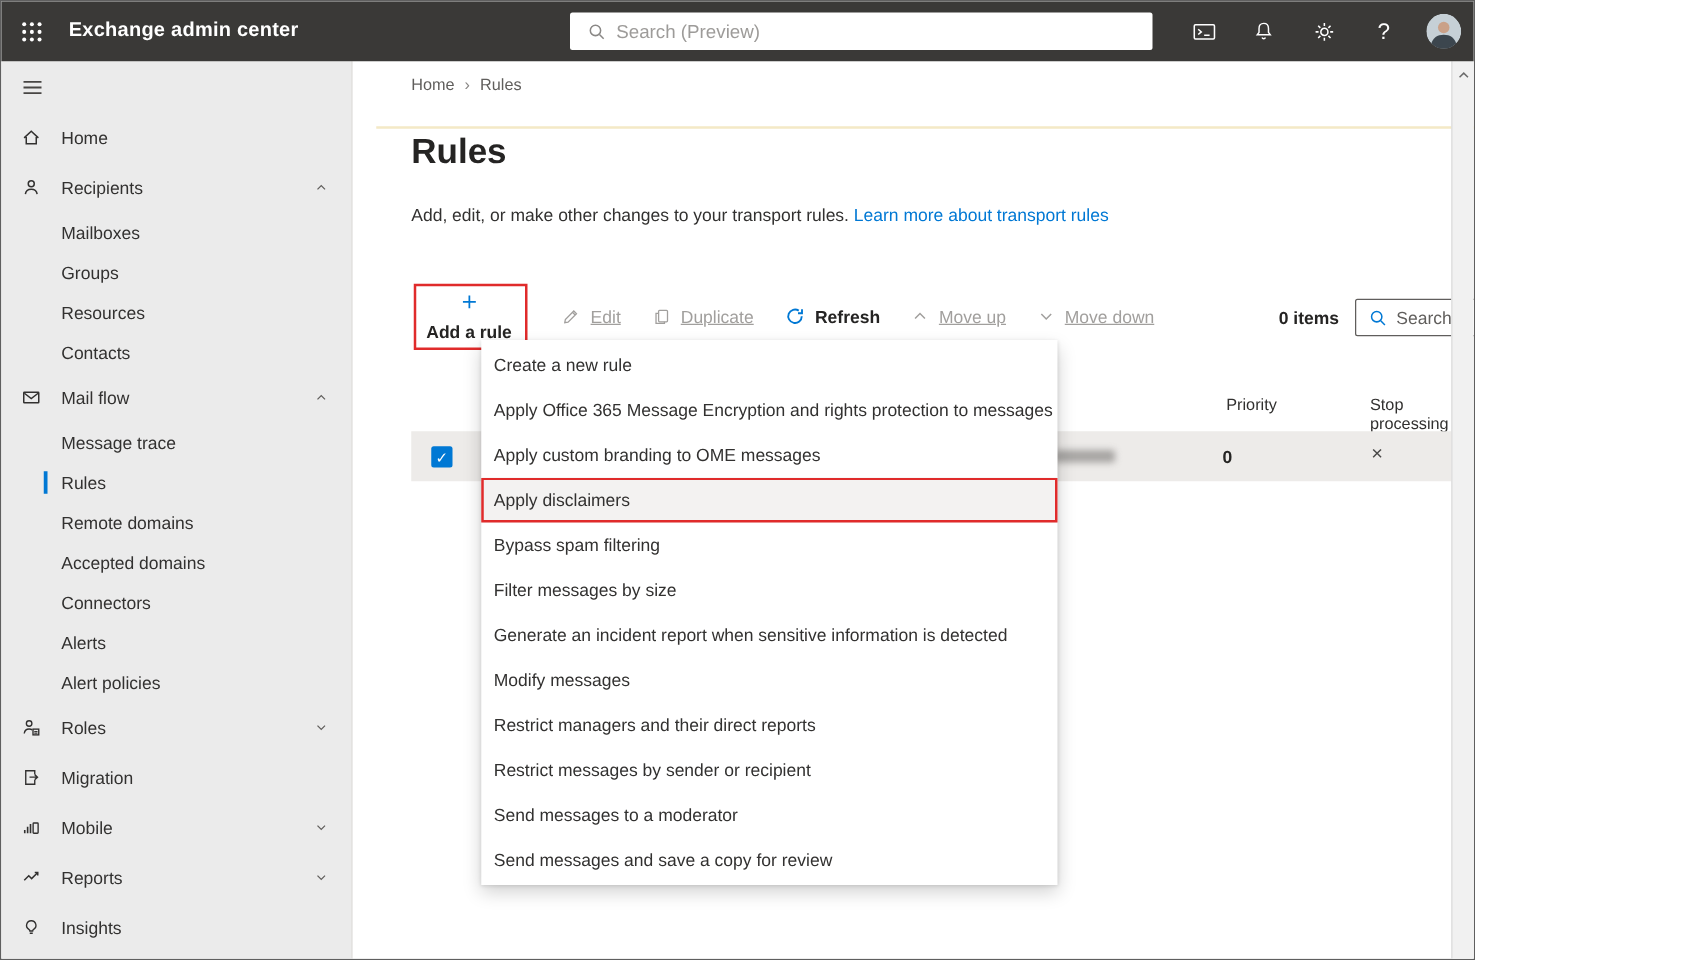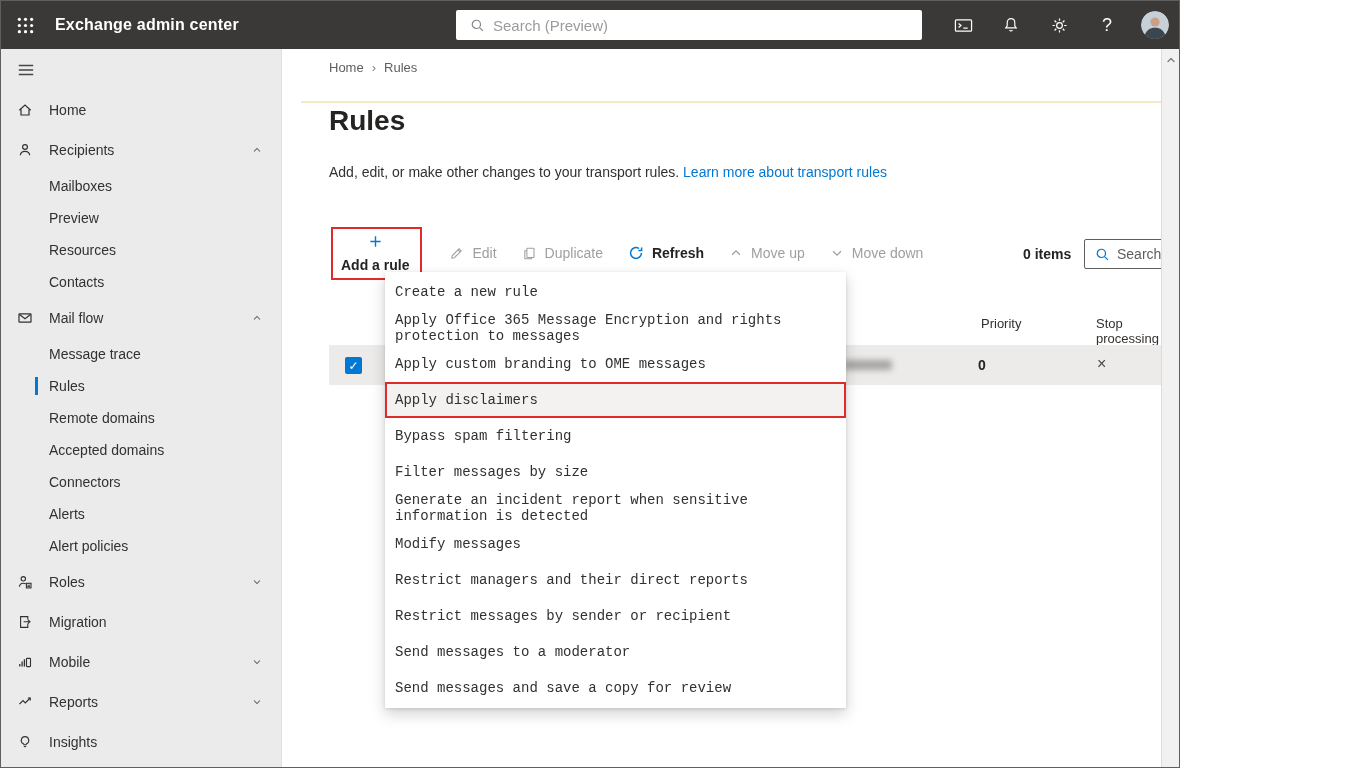--- a/index.html
+++ b/index.html
@@ -38,40 +38,40 @@
   .page-title { position:absolute; left:328px; top:104px; font-size:28px; font-weight:700; color:#252423; z-index:11; }
   .page-desc { position:absolute; left:328px; top:163px; font-size:14px; color:#323130; z-index:11; }
   .page-desc a { color:#0078d4; text-decoration:none; }
 
   
   .toolbar { position:absolute; left:330px; top:234px; height:36px; display:flex; align-items:center; z-index:11; }
   .tb-btn { display:flex; align-items:center; gap:8px; font-size:14px; cursor:pointer; white-space:nowrap; }
   .tb-btn + .tb-btn { margin-left:25px; }
   .tb-btn.annotated { border:2px solid #e02b2b; padding:5px 11px 5px 8px; margin-right:2px;flex-direction:column; }
   .tb-btn .lbl-dark { color:#252423; font-weight:600; }
-  .tb-btn .lbl-gray { color:#a19f9d; }
+  .tb-btn .lbl-gray { color:#a19f9d;text-decoration:underline; }
   .items-count { position:absolute; left:1022px; top:245px; font-size:14px; font-weight:600; color:#252423; z-index:11; }
   .tb-search { position:absolute; left:1083px; top:238px; width:178px; height:30px; border:1px solid #605e5c; border-radius:2px; background:#fff; display:flex; align-items:center; padding:0 6px; z-index:11; }
   .tb-search svg { margin:0 7px 0 4px; }
   .tb-search input { border:none; outline:none; flex:1; font-size:14px; color:#323130; font-family:inherit; width:100px; }
   .tb-search input::placeholder { color:#605e5c; }
   .filter-ic { position:absolute; left:1270px; top:245px; cursor:pointer; z-index:11; }
 
   
   .col-head { position:absolute; top:315px; font-size:13px; color:#323130; z-index:11; }
   .table-row { position:absolute; left:328px; top:344px; width:972px; height:40px; background:#edebe9; z-index:11; }
   .row-check { position:absolute; left:16px; top:12px; width:17px; height:17px; background:#0078d4; border-radius:2px; color:#fff; font-size:12px; display:flex; align-items:center; justify-content:center; cursor:pointer; }
   .row-blur { position:absolute; left:515px; top:15px; width:48px; height:10px; background:#8e8c8a; filter:blur(3px); opacity:.75; border-radius:2px; }
   .row-priority { position:absolute; left:649px; top:12px; font-size:14px; font-weight:600; color:#252423; }
   .row-stop { position:absolute; left:768px; top:10px; font-size:16px; color:#494847; }
 
   
   .dropdown { position:absolute; left:384px; top:271px; width:461px; background:#fff; z-index:30;
               box-shadow:0 6px 14px rgba(0,0,0,.18), 0 1px 3px rgba(0,0,0,.12); padding:2px 0; }
-  .menu-item { height:36px; display:flex; align-items:center; padding-left:10px; font-size:14px; color:#323130; cursor:pointer;font-family:Liberation Mono, monospace; }
+  .menu-item { height:36px; display:flex; align-items:center; padding-left:10px; font-size:14px; color:#323130; cursor:pointer; }
   .menu-item.hl { background:#f3f2f1; box-shadow:inset 0 0 0 2px #e02b2b; }
 
   
   .float-support { position:absolute; left:1309px; top:621px; width:40px; height:43px; background:#0e7c86; display:flex; align-items:center; justify-content:center; cursor:pointer; z-index:40; }
   .float-feedback { position:absolute; left:1309px; top:664px; width:40px; height:46px; background:#252423; display:flex; align-items:center; justify-content:center; cursor:pointer; z-index:40; }
   .scrollbar { position:absolute; right:0; top:48px; bottom:0; width:18px; background:#f1f1f1; border-left:1px solid #dcdcdc; z-index:45; }
   .scroll-up { position:absolute; left:3px; top:5px; width:12px; height:12px; cursor:pointer; }
 
   svg { display:block; }
 </style>
@@ -166,21 +166,21 @@
         <svg viewBox="0 0 16 16" width="12" height="12" stroke="#605e5c" fill="none" stroke-width="1.4">
             <path d="M4 10l4-4 4 4"></path>
           </svg>
       </span>
     </div>
 
     <div class="nav-item sub">
         <span>Mailboxes</span>
       </div>
     <div class="nav-item sub">
-        <span>Preview</span>
+        <span>Groups</span>
       </div>
     <div class="nav-item sub">
         <span>Resources</span>
       </div>
     <div class="nav-item sub">
         <span>Contacts</span>
       </div>
 
     <div class="nav-item top">
       <span class="nav-icon">

